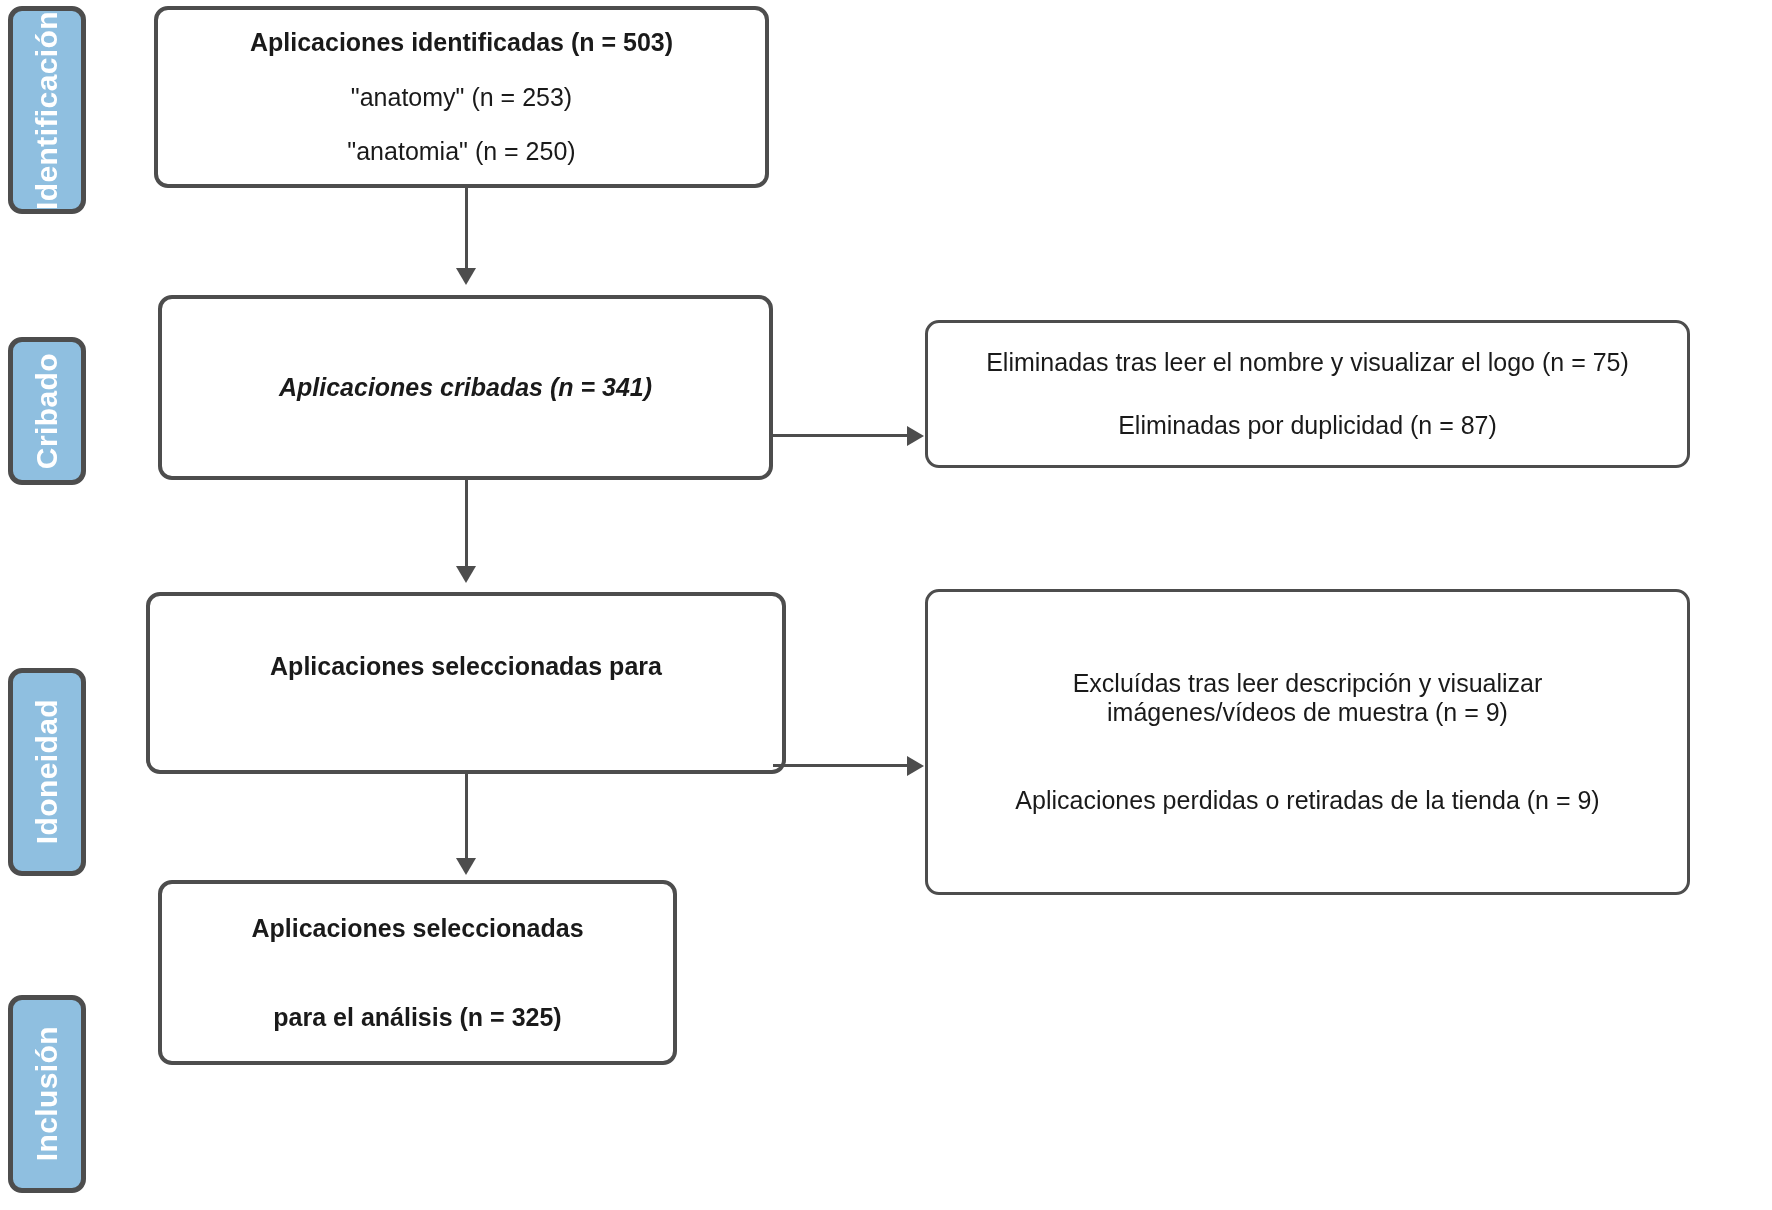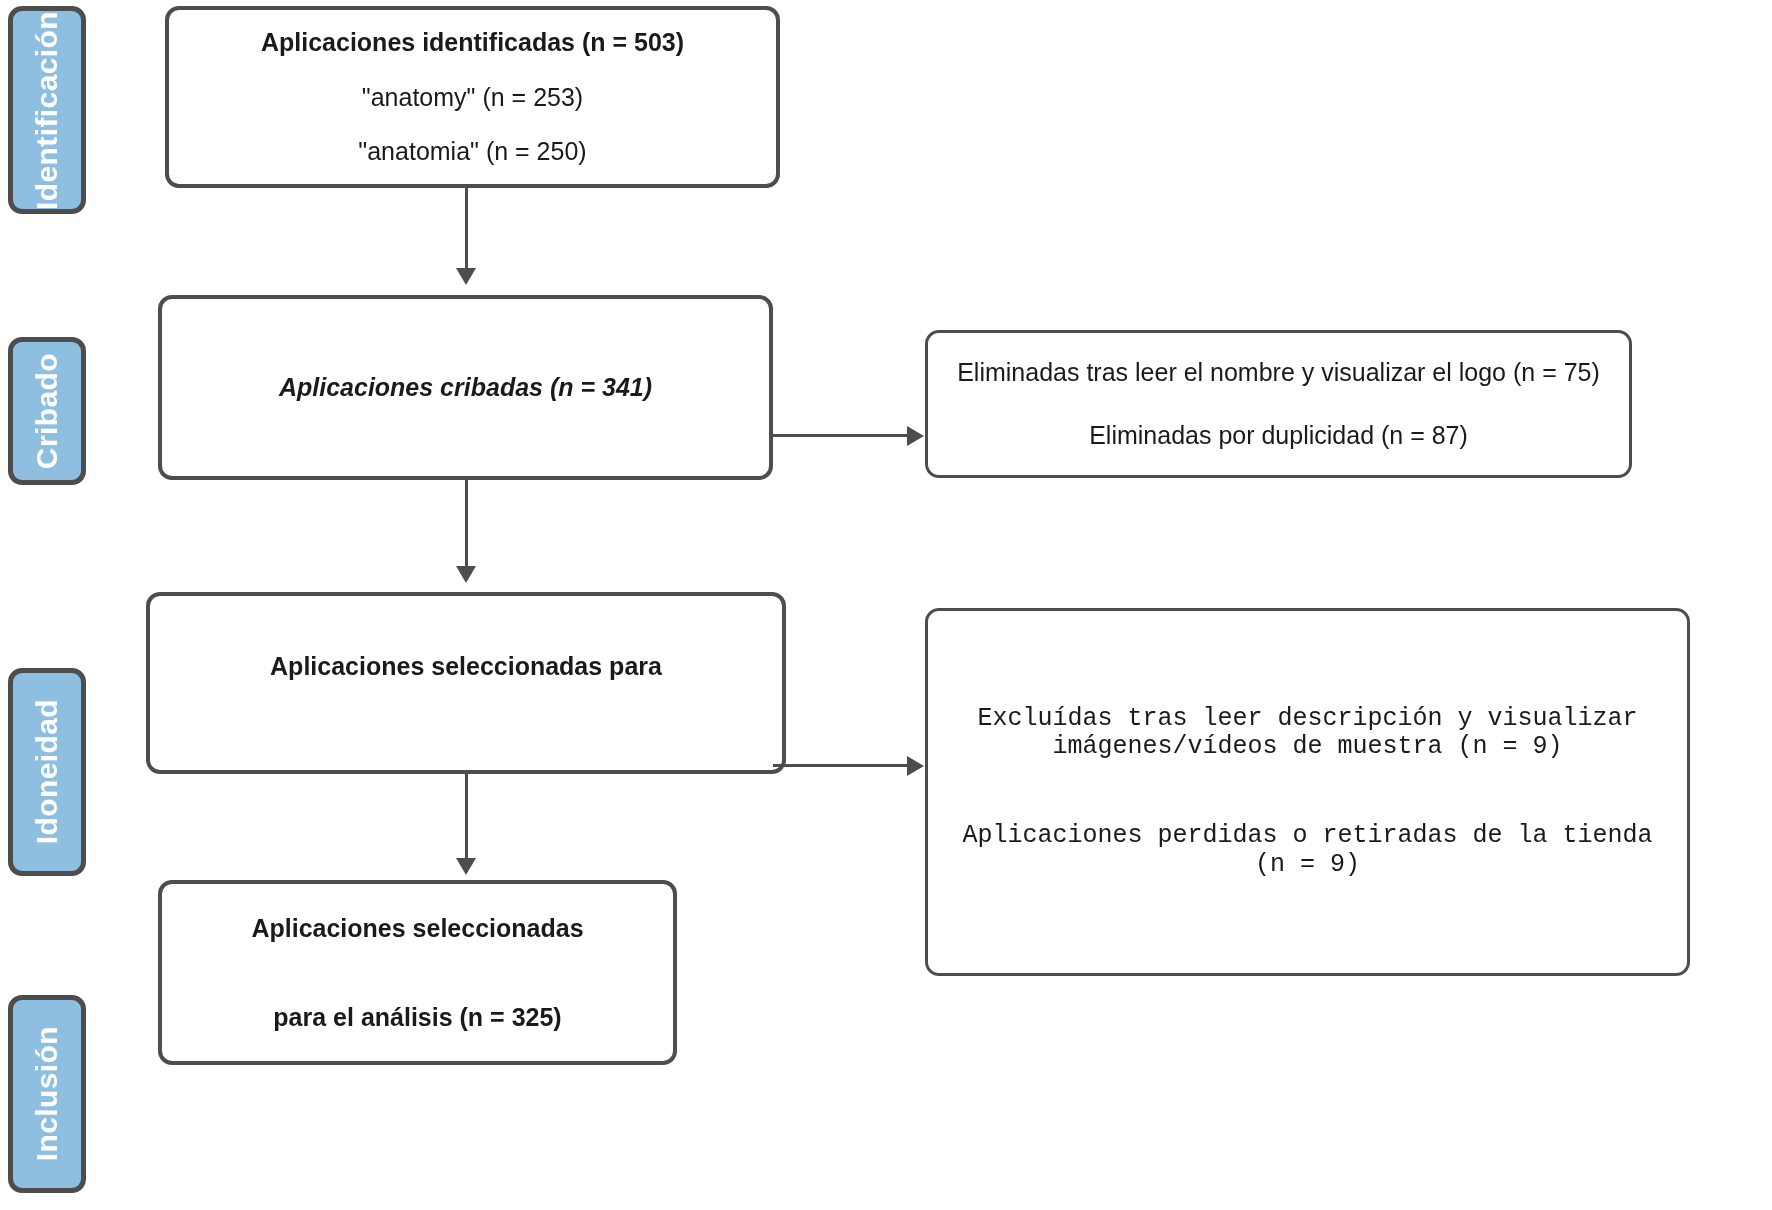--- a/index.html
+++ b/index.html
@@ -112,52 +112,52 @@
   </div>
 
   <div class="stage-tab" style="left:8px; top:668px; width:78px; height:208px;">
     <span class="tab-label">Idoneidad</span>
   </div>
 
   <div class="stage-tab" style="left:8px; top:995px; width:78px; height:198px;">
     <span class="tab-label">Inclusión</span>
   </div>
 
-  <div class="flow-box" style="left:165px; top:6px; width:615px; height:182px;">
+  <div class="flow-box" style="left:154px; top:6px; width:615px; height:182px;">
     <div class="box-line bold sp-md">Aplicaciones identificadas (n = 503)</div>
     <div class="box-line sp-md">"anatomy" (n = 253)</div>
     <div class="box-line">"anatomia" (n = 250)</div>
   </div>
 
   <div class="v-line" style="left:465px; top:188px; height:82px;"></div>
   <div class="v-arrow-head" style="left:456px; top:268px;"></div>
 
   <div class="flow-box" style="left:158px; top:295px; width:615px; height:185px;font-style:italic;">
     <div class="box-line bold">Aplicaciones cribadas (n = 341)</div>
   </div>
 
   <div class="h-line" style="left:773px; top:434px; width:140px;"></div>
   <div class="h-arrow-head" style="left:907px; top:426px;"></div>
 
-  <div class="flow-box thin-border" style="left:925px; top:330px; width:707px; height:148px;">
+  <div class="flow-box thin-border" style="left:925px; top:320px; width:765px; height:148px;">
     <div class="box-line sp-lg">Eliminadas tras leer el nombre y visualizar el logo (n = 75)</div>
     <div class="box-line">Eliminadas por duplicidad (n = 87)</div>
   </div>
 
   <div class="v-line" style="left:465px; top:480px; height:88px;"></div>
   <div class="v-arrow-head" style="left:456px; top:566px;"></div>
 
   <div class="flow-box" style="left:146px; top:592px; width:640px; height:182px;">
     <div class="box-line bold sp-lg">Aplicaciones seleccionadas para</div>
   </div>
 
   <div class="h-line" style="left:773px; top:764px; width:140px;"></div>
   <div class="h-arrow-head" style="left:907px; top:756px;"></div>
 
-  <div class="flow-box thin-border" style="left:925px; top:608px; width:765px; height:368px;font-family:Liberation Mono, monospace;">
+  <div class="flow-box thin-border" style="left:925px; top:589px; width:765px; height:306px;">
     <div class="box-line sp-xl">Excluídas tras leer descripción y visualizar
 imágenes/vídeos de muestra (n = 9)</div>
     <div class="box-line">Aplicaciones perdidas o retiradas de la tienda  (n = 9)</div>
   </div>
 
   <div class="v-line" style="left:465px; top:774px; height:86px;"></div>
   <div class="v-arrow-head" style="left:456px; top:858px;"></div>
 
   <div class="flow-box" style="left:158px; top:880px; width:519px; height:185px;">
     <div class="box-line bold sp-xl">Aplicaciones seleccionadas</div>

